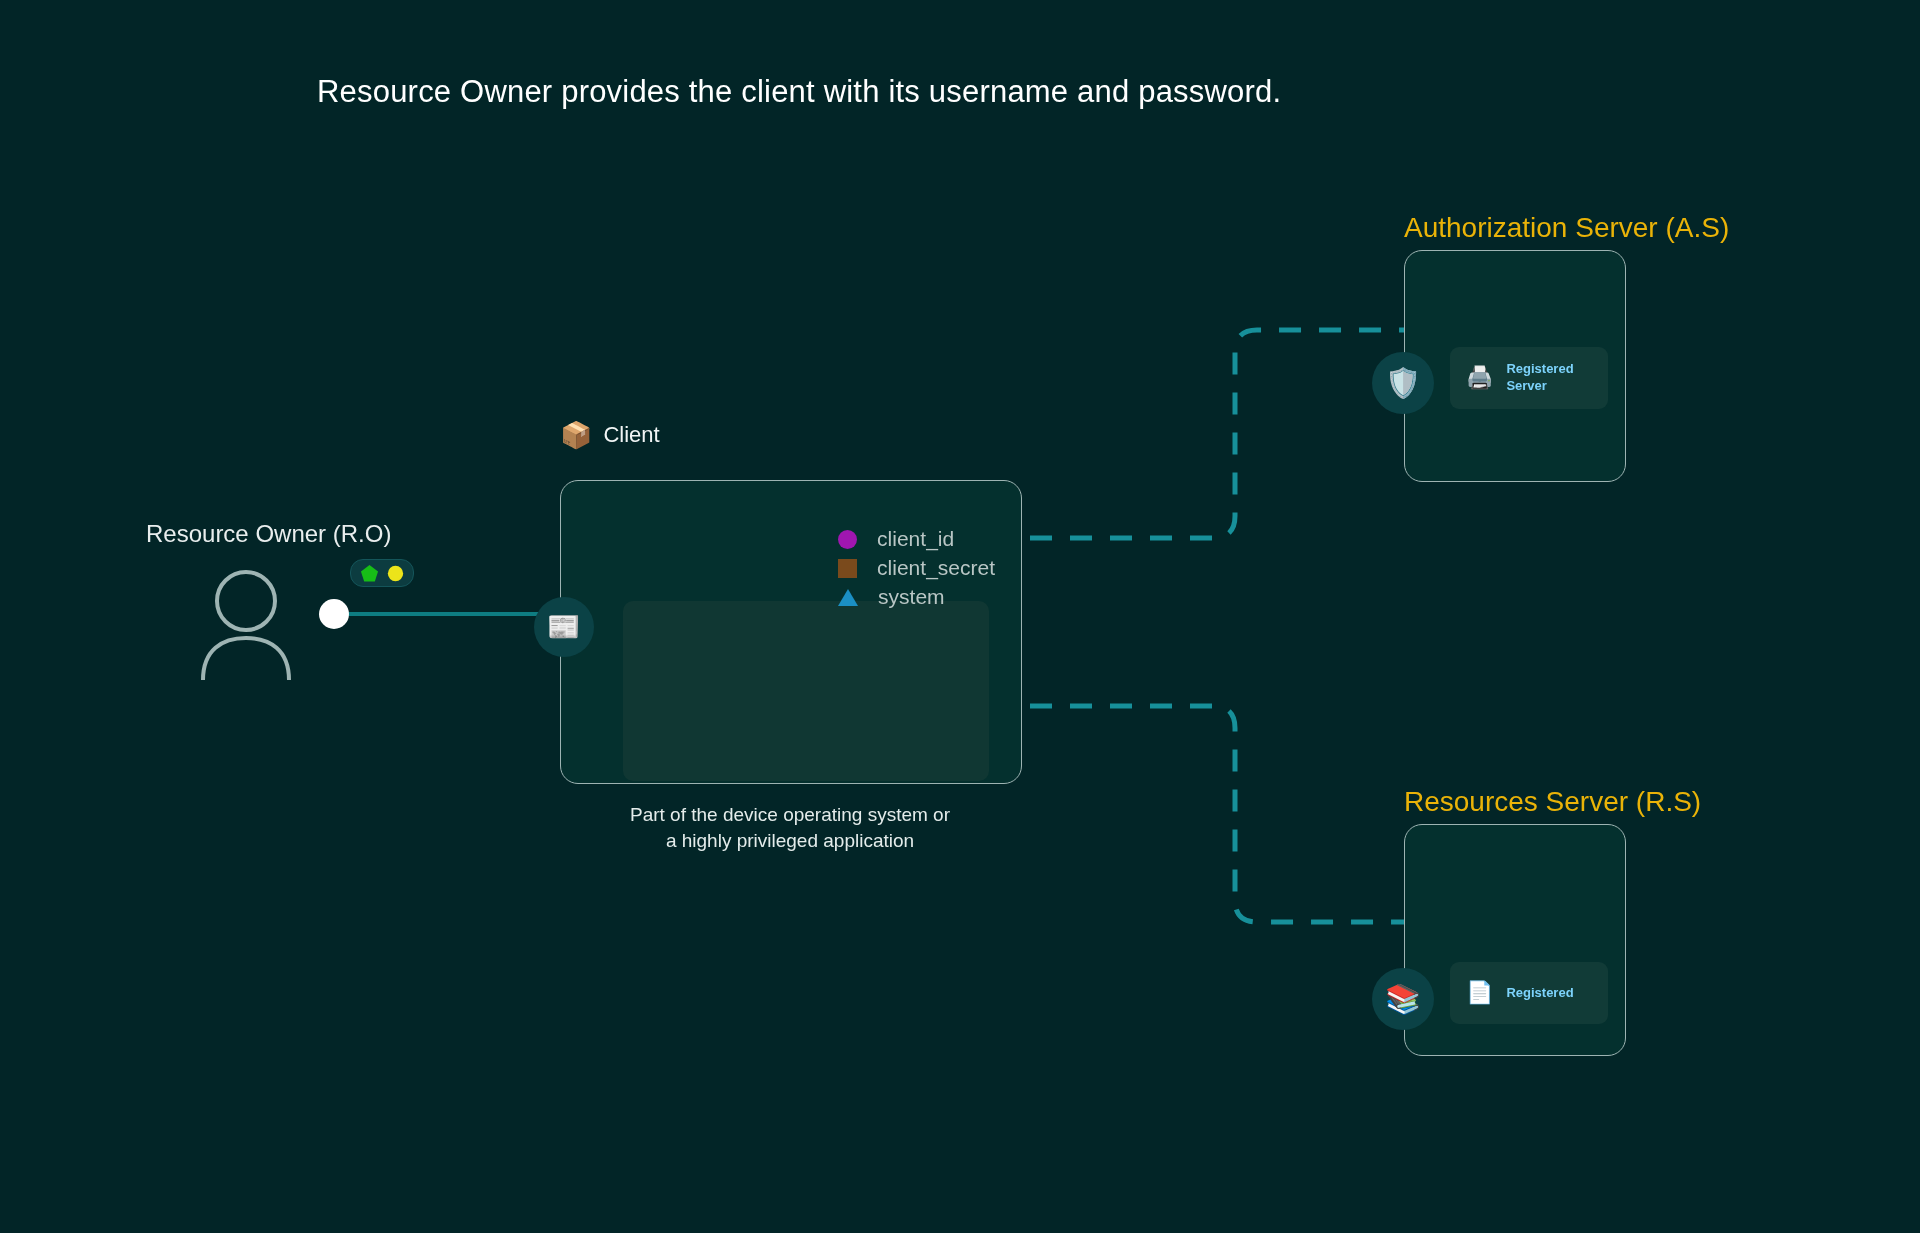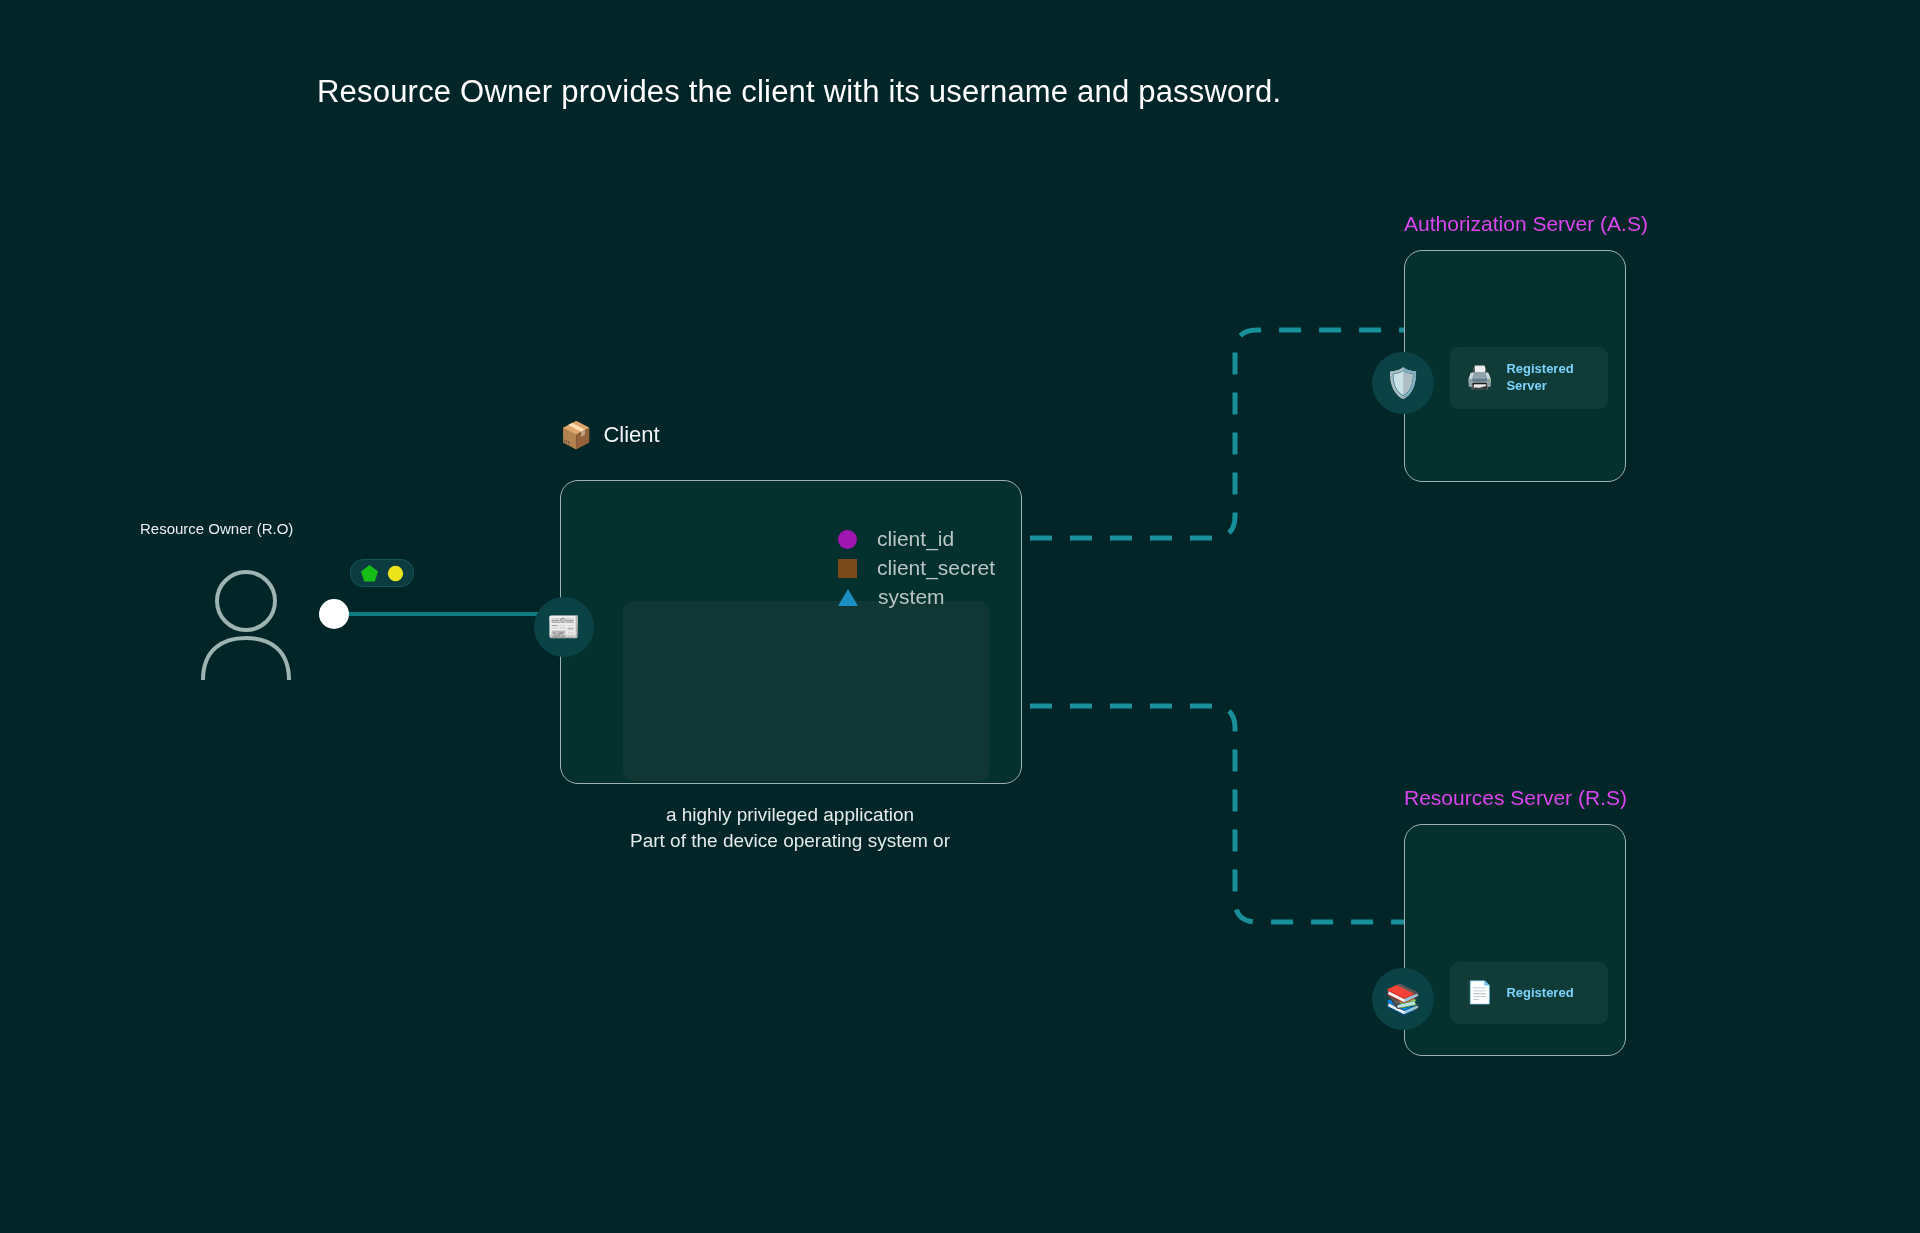--- a/index.html
+++ b/index.html
@@ -19,22 +19,22 @@
     font-size:31px;font-weight:normal;color:#ffffff;
     letter-spacing:.2px;white-space:nowrap;
   }
 
   
   #connector-layer{position:absolute;left:0;top:0;width:1920px;height:1233px;}
 
   
   #resource-owner-group{position:absolute;left:136px;top:520px;width:330px;height:200px;}
   #ro-label{
-    position:absolute;left:4px;top:0;white-space:nowrap;
-    font-size:15px;color:#e9eeee;
+    position:absolute;left:10px;top:0;white-space:nowrap;
+    font-size:24px;color:#e9eeee;
   }
   #ro-avatar{position:absolute;left:62px;top:48px;}
   #ro-badge-pill{
     position:absolute;left:214px;top:39px;
     width:62px;height:26px;border-radius:13px;
     background:#0c3c40;border:1px solid #14555a;
     display:flex;align-items:center;justify-content:space-evenly;
   }
   #ro-connector-dot{
     position:absolute;left:183px;top:79px;
@@ -79,21 +79,21 @@
   }
   #client-caption{
     position:absolute;left:-20px;top:380px;width:500px;
     text-align:center;font-size:19px;color:#e4eceb;line-height:1.38;
   }
 
   
   .server-group{position:absolute;}
   .server-label{
     position:absolute;left:0;top:0;white-space:nowrap;
-    font-size:21px;color:#d946ef;
+    font-size:28px;color:#eab308;
   }
   .server-box{
     position:absolute;left:0;top:38px;
     width:222px;height:232px;
     border:1.6px solid #9eb4b3;border-radius:18px;
     background:#04302e;box-sizing:border-box;
   }
   .server-badge{
     position:absolute;left:-32px;
     width:62px;height:62px;border-radius:50%;
@@ -177,22 +177,22 @@
           <span class="cred-label">system</span>
         </div>
       </div>
     </div>
 
     <div id="client-side-icon">
       <span>📰</span>
     </div>
 
     <div id="client-caption">
+      <div>Part of the device operating system or</div>
       <div>a highly privileged application</div>
-      <div>Part of the device operating system or</div>
     </div>
   </div>
 
   <div id="auth-server-group" class="server-group">
     <div class="server-label">Authorization Server (A.S)</div>
     <div class="server-box"></div>
     <div id="auth-server-badge" class="server-badge">
       <span>🛡️</span>
     </div>
     <div id="auth-server-card" class="server-card">

